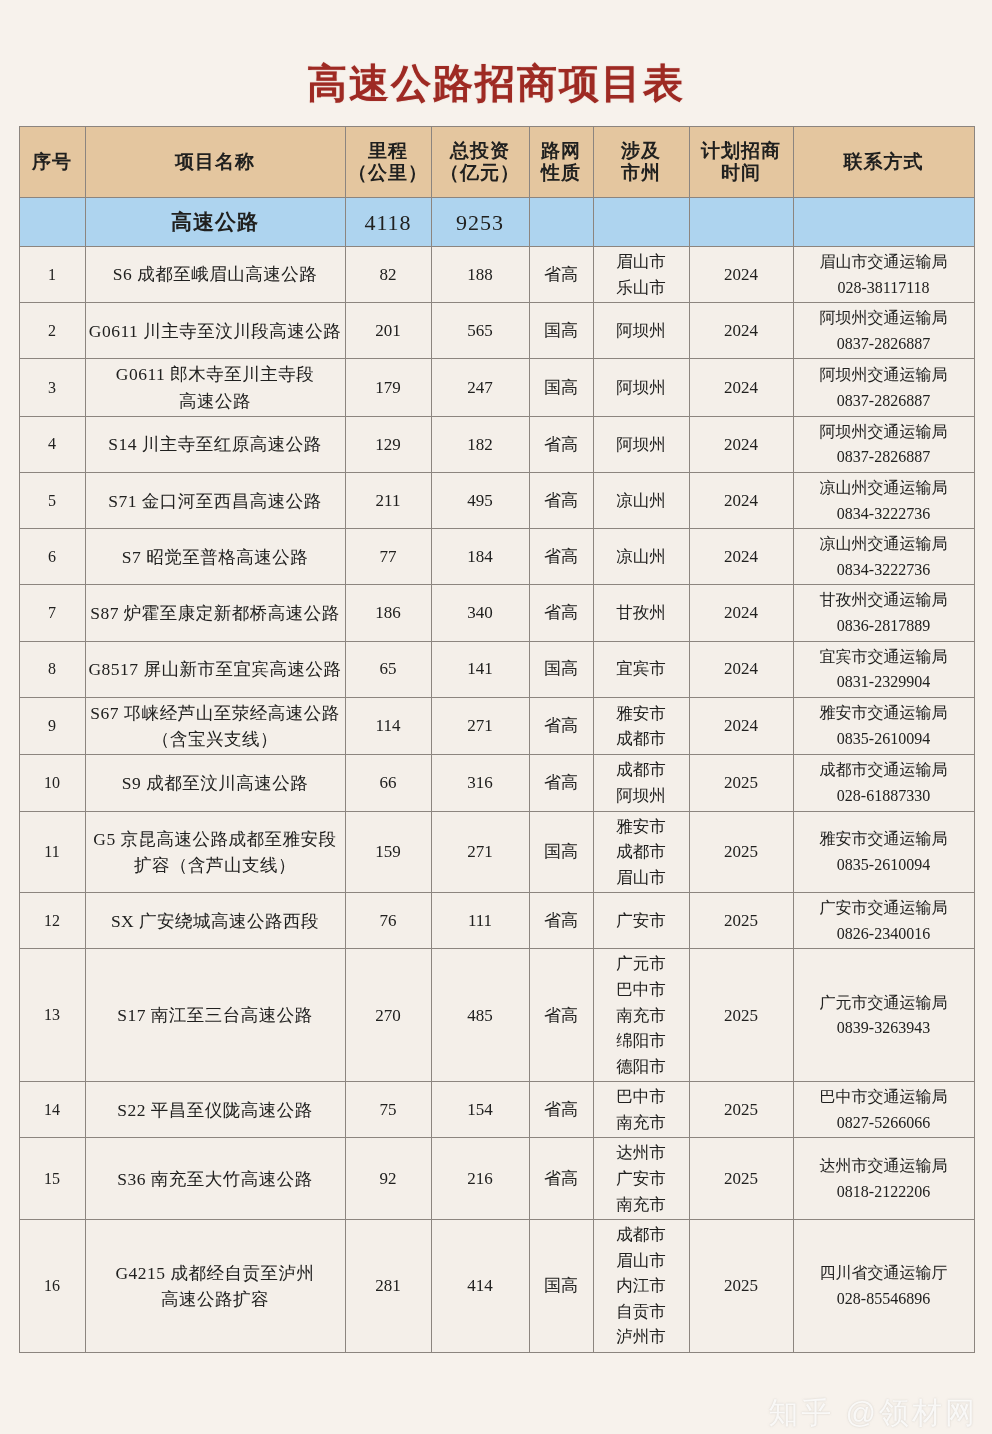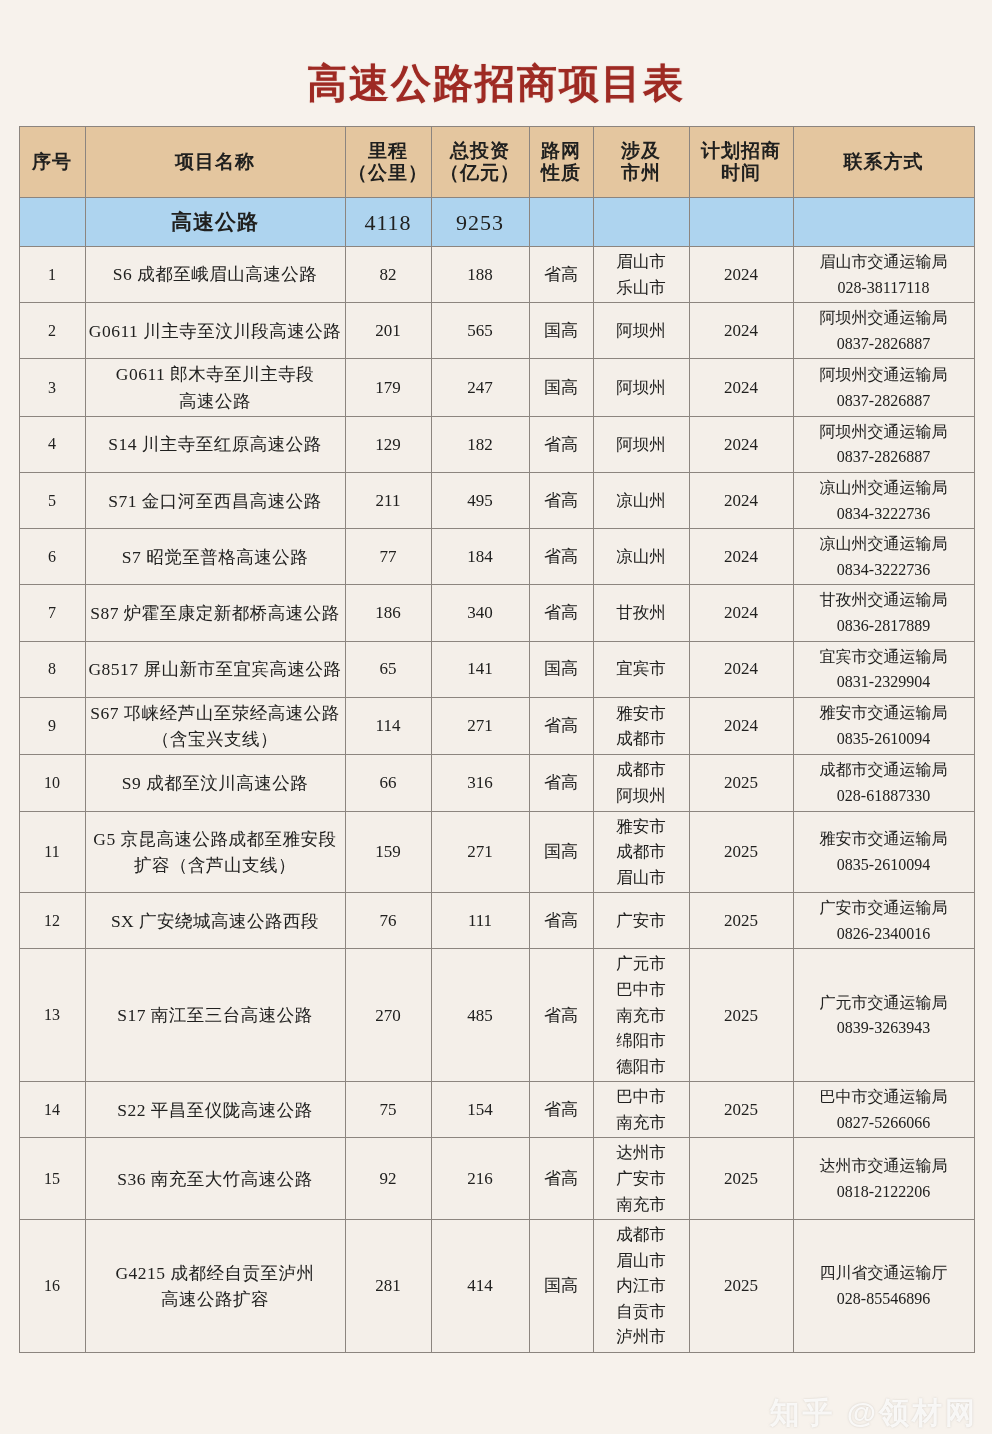--- a/index.html
+++ b/index.html
@@ -98,21 +98,21 @@
   col.w-type    { width: 64px; }
   col.w-city    { width: 96px; }
   col.w-year    { width: 104px; }
   col.w-contact { width: 181px; }
 
   #watermark {
     position: absolute;
     right: 14px;
     bottom: 28px;
     font-size: 30px;
-    font-weight: bold;
+    font-weight: normal;
     color: rgba(255,255,255,0.82);
     font-family: "Liberation Sans", "DejaVu Sans", sans-serif;
     letter-spacing: 3px;
     text-shadow: 0 0 2px rgba(180,175,168,0.55);
     pointer-events: none;
     white-space: nowrap;
   }
 </style>
 </head>
 <body>

